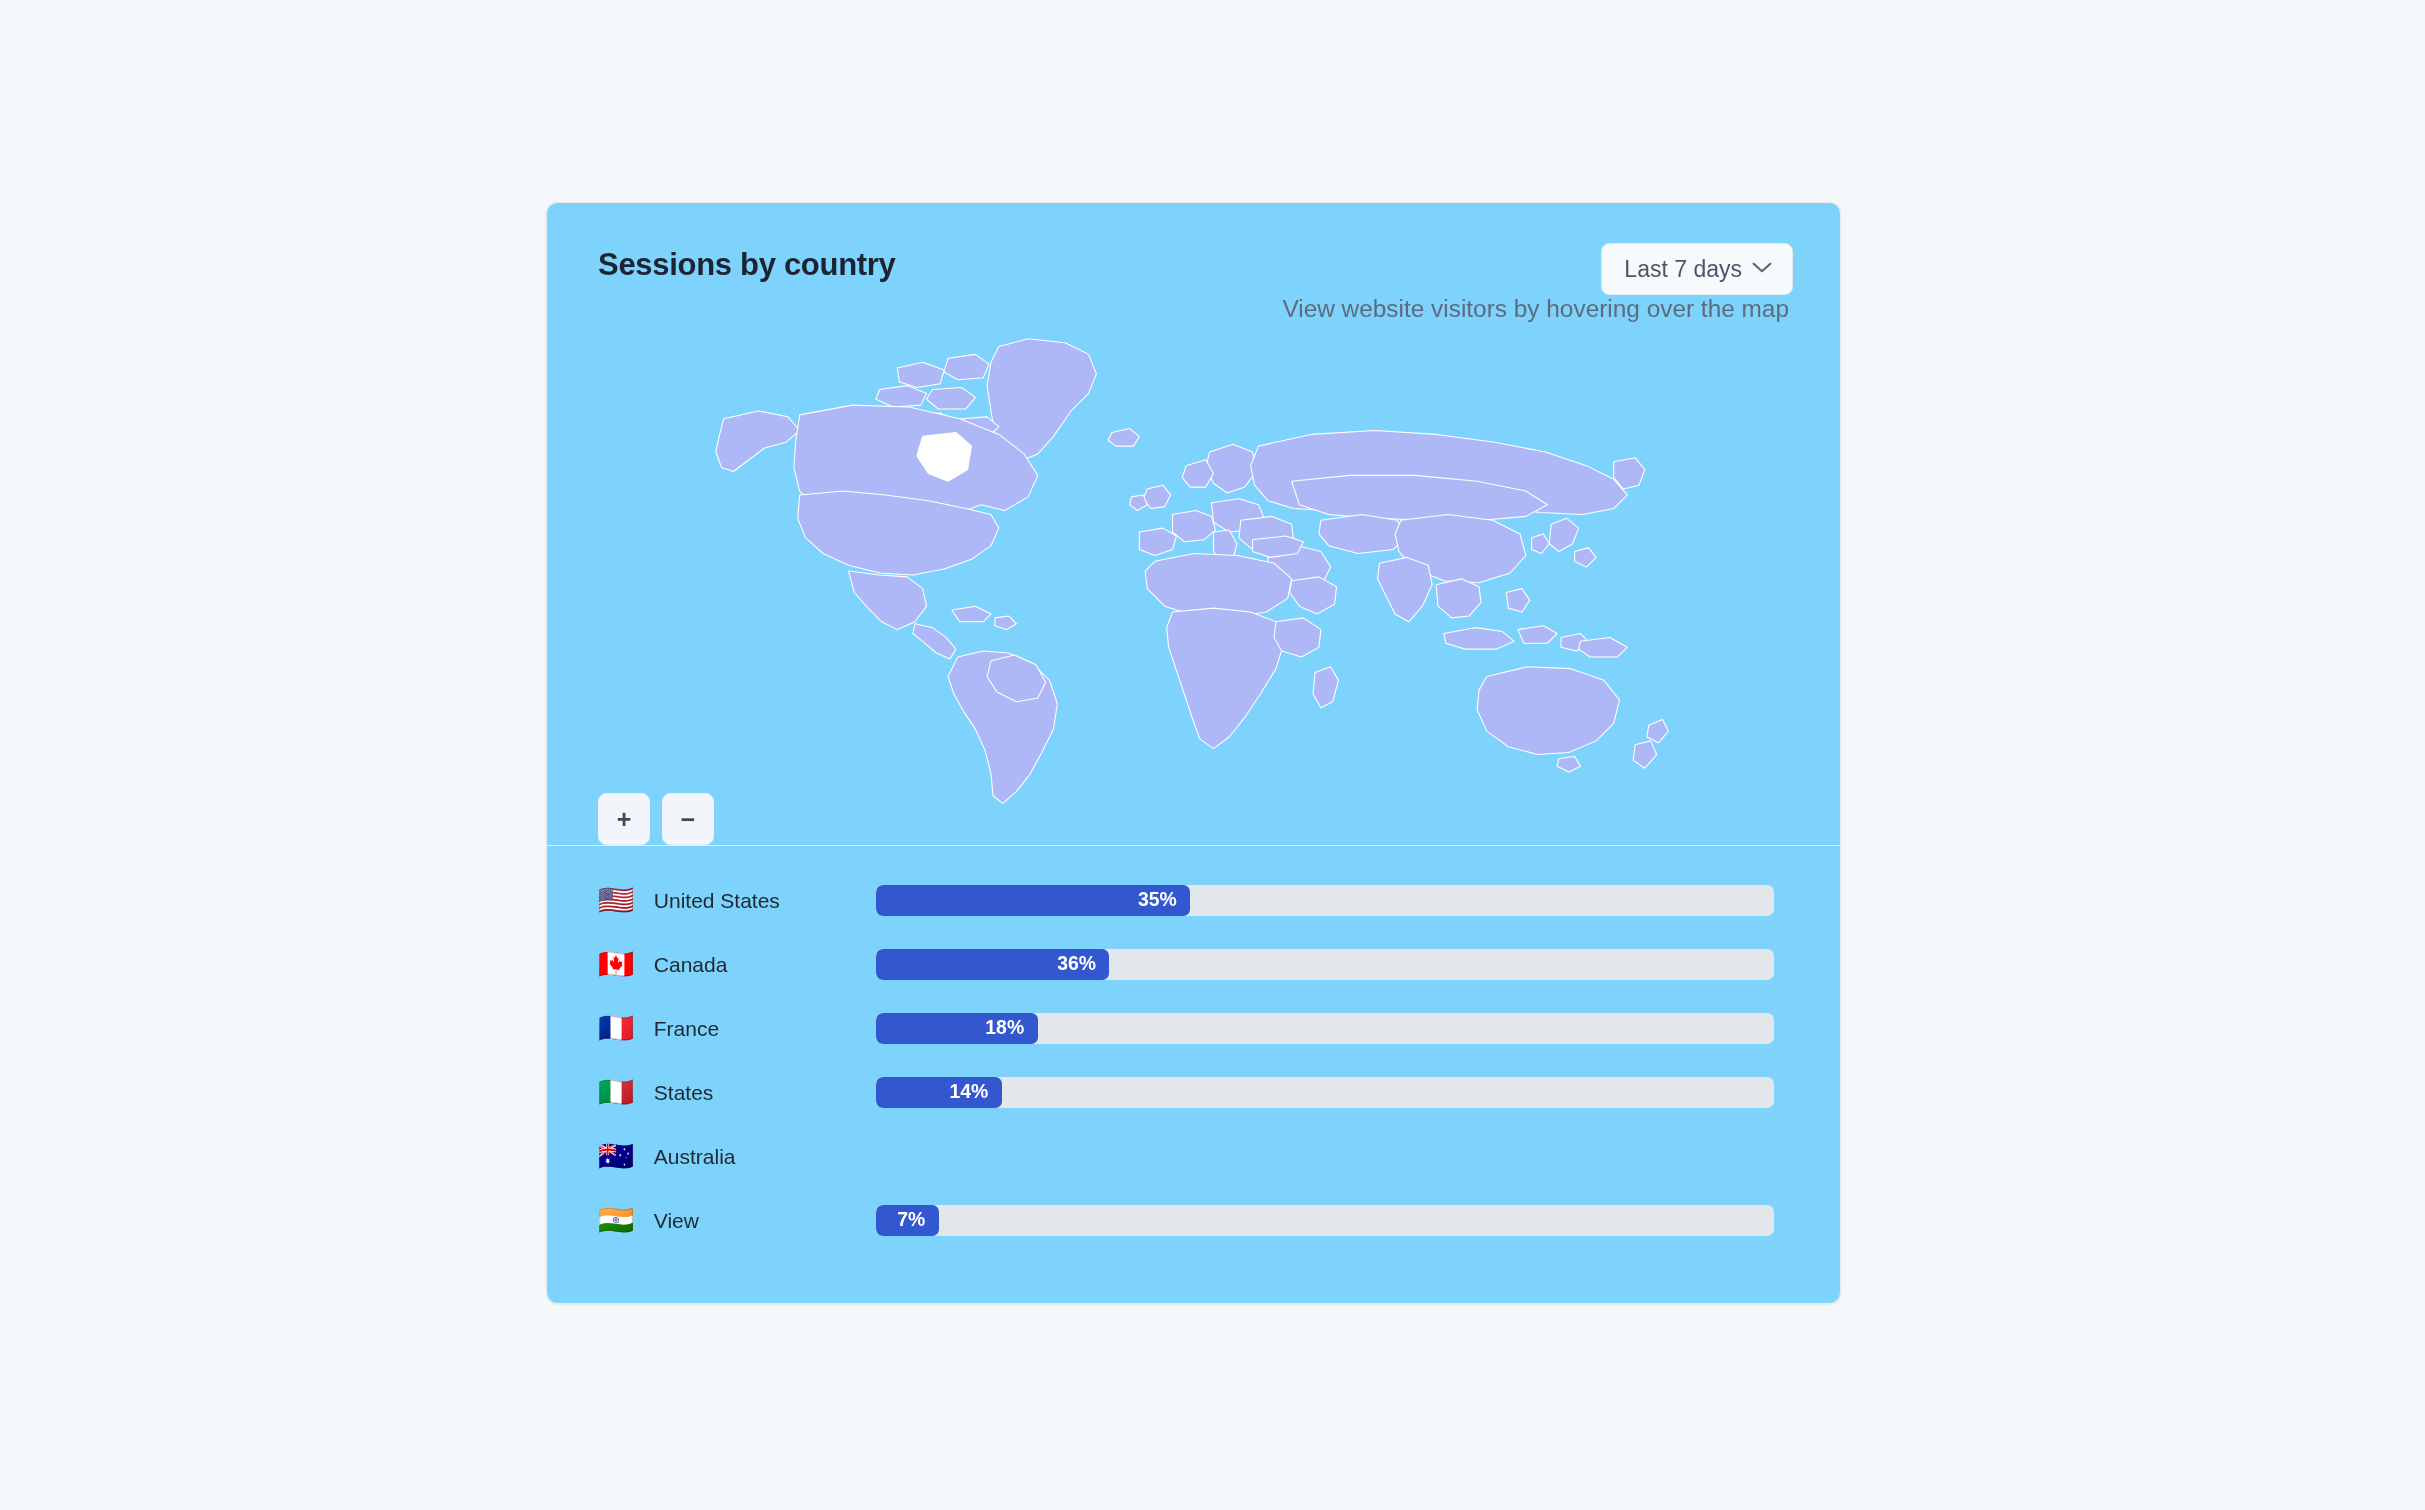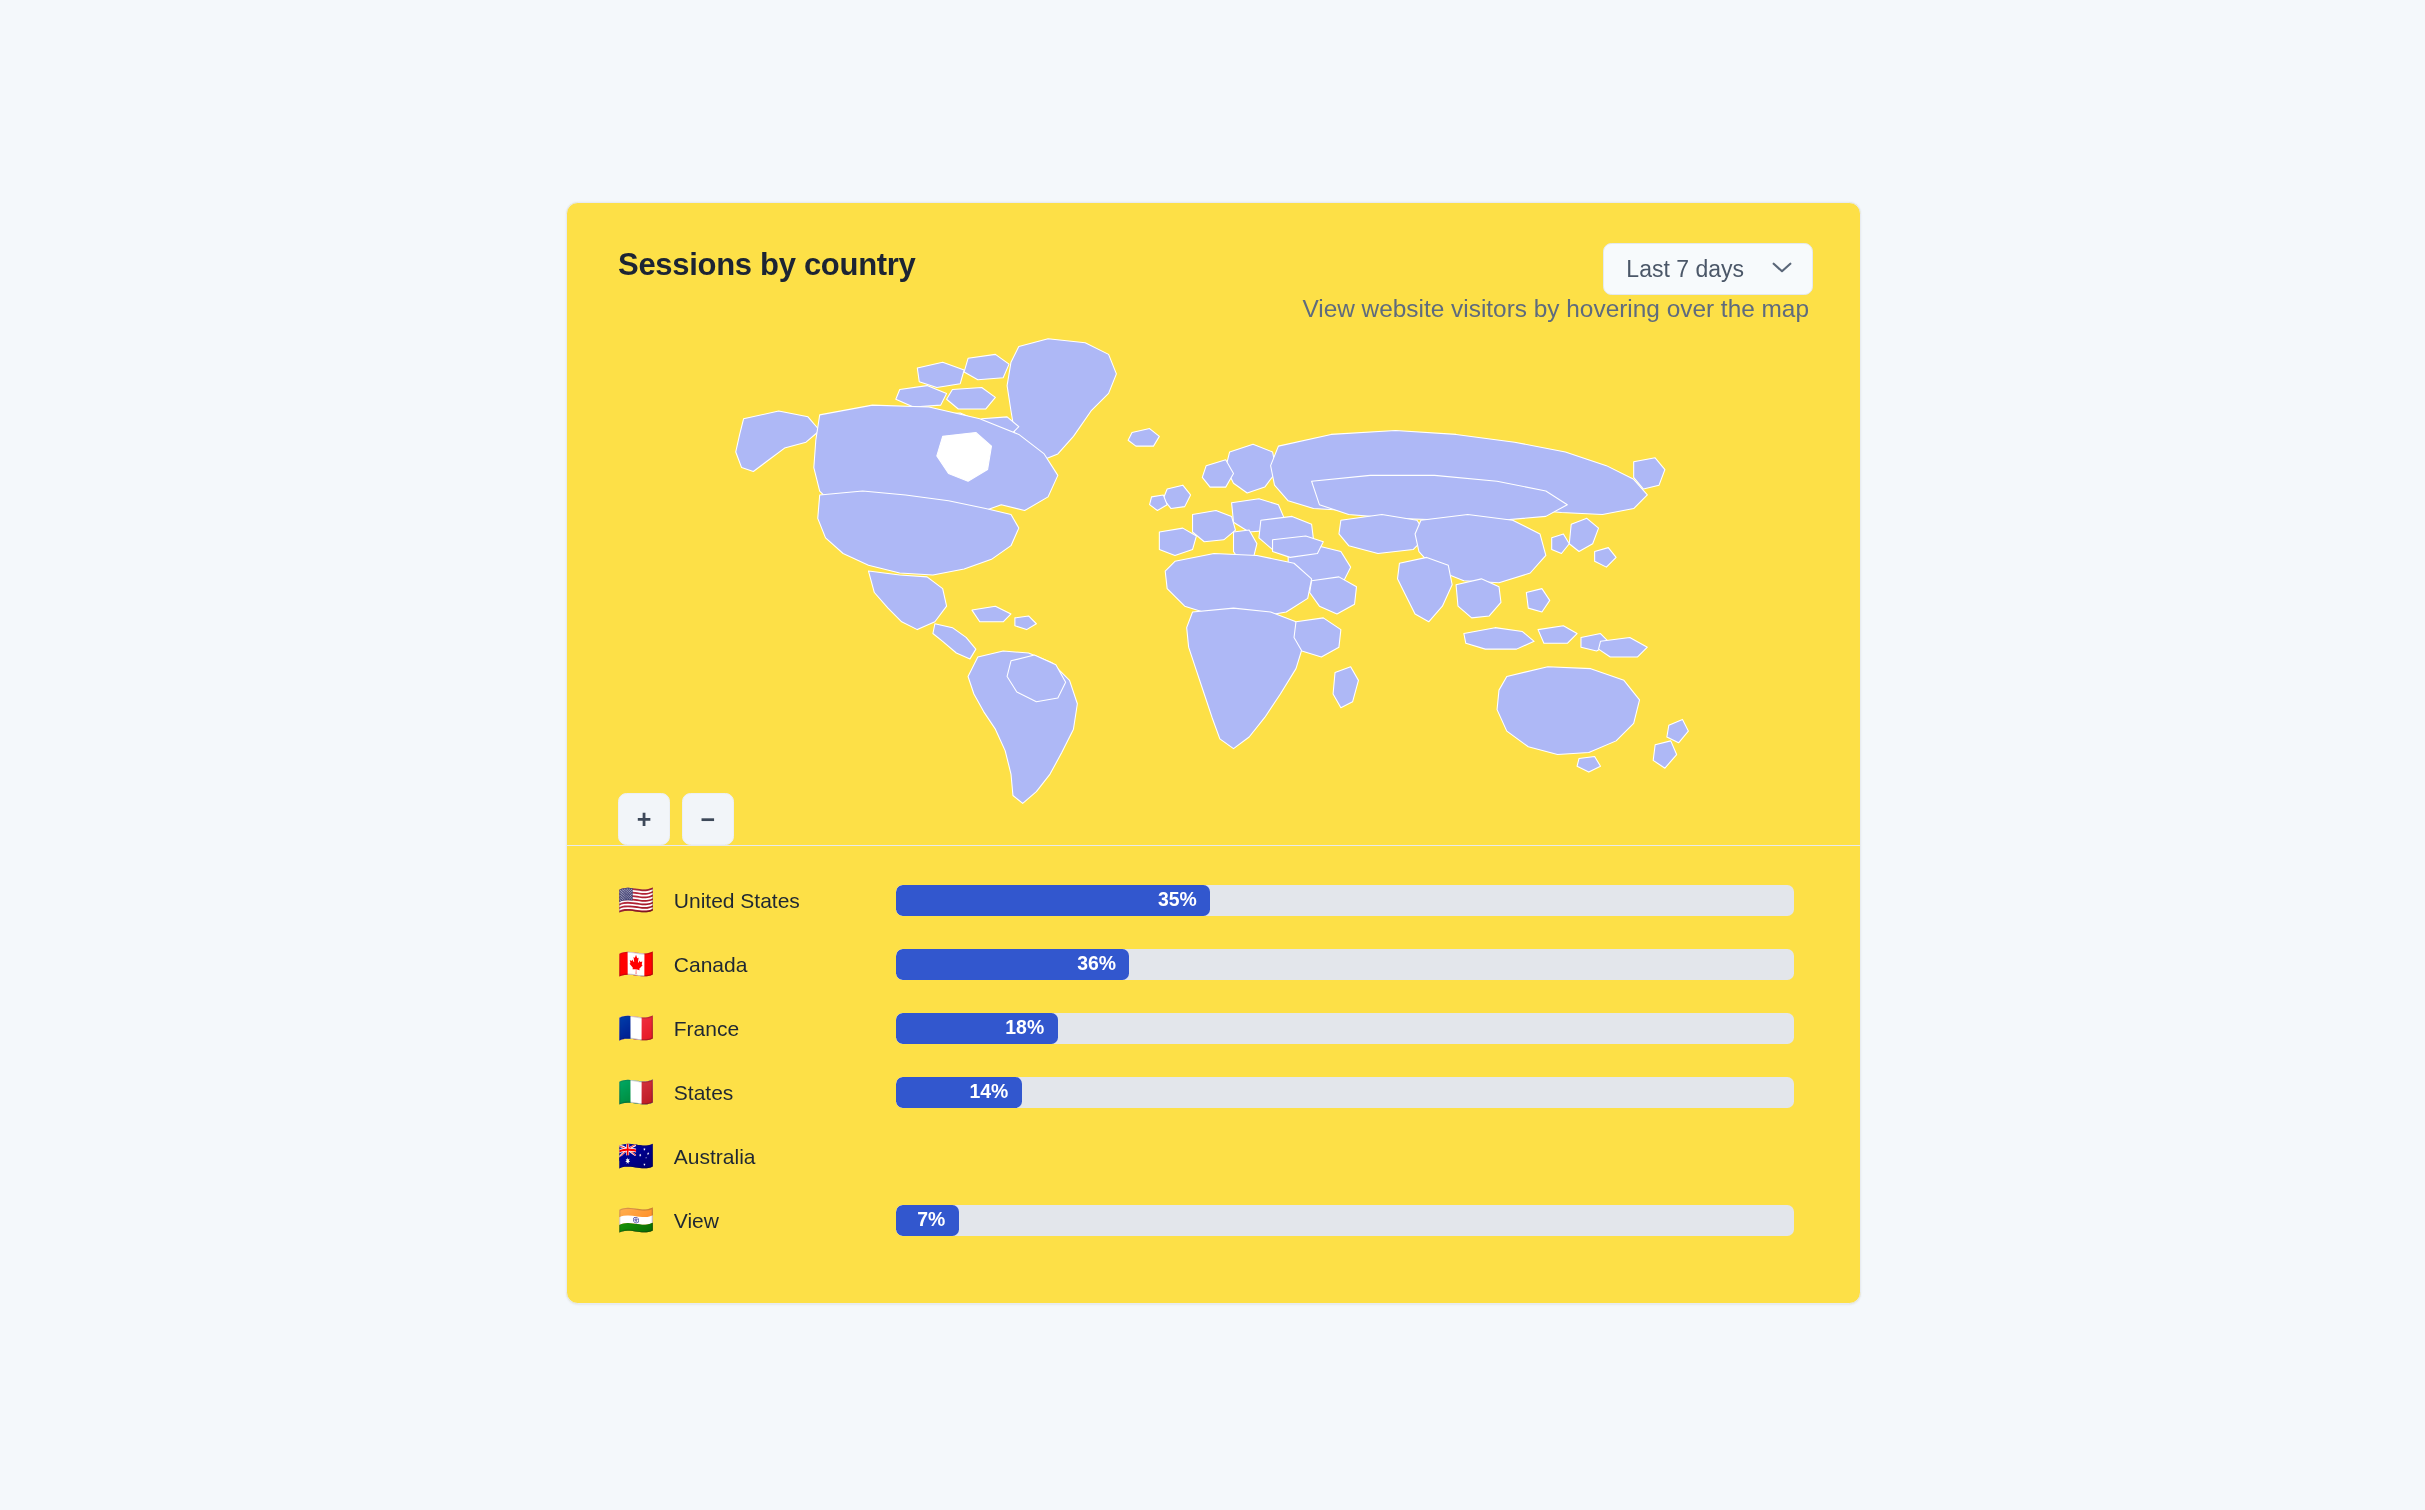--- a/index.html
+++ b/index.html
@@ -15,25 +15,25 @@
   .page {
     position: relative;
     width: 2426px;
     height: 1511px;
     background: #f4f8fb;
   }
 
   
   .card {
     position: absolute;
-    left: 566px;
+    left: 546px;
     top: 202px;
     width: 1295px;
     height: 1102px;
-    background: #fde047;
+    background: #7dd3fc;
     border: 0.8px solid #e8ecf1;
     border-radius: 11.8px;
     box-shadow: 0 0.8px 2.5px rgba(16,24,40,0.04), 0 0.8px 1.7px rgba(16,24,40,0.03);
     overflow: hidden;
   }
 
   
   .card-header {
     position: relative;
     padding: 44px 51px 0 51px;
@@ -55,21 +55,21 @@
     text-align: right;
   }
 
   
   .range-select {
     position: absolute;
     right: 47px;
     top: 40px;
     display: flex;
     align-items: center;
-    gap: 28px;
+    gap: 10px;
     height: 52px;
     padding: 0 20px 0 22px;
     background: #f7fafc;
     border: 0.8px solid #e4e9ef;
     border-radius: 8.4px;
     cursor: pointer;
   }
   .range-label {
     font-size: 23px;
     color: #4b5768;

